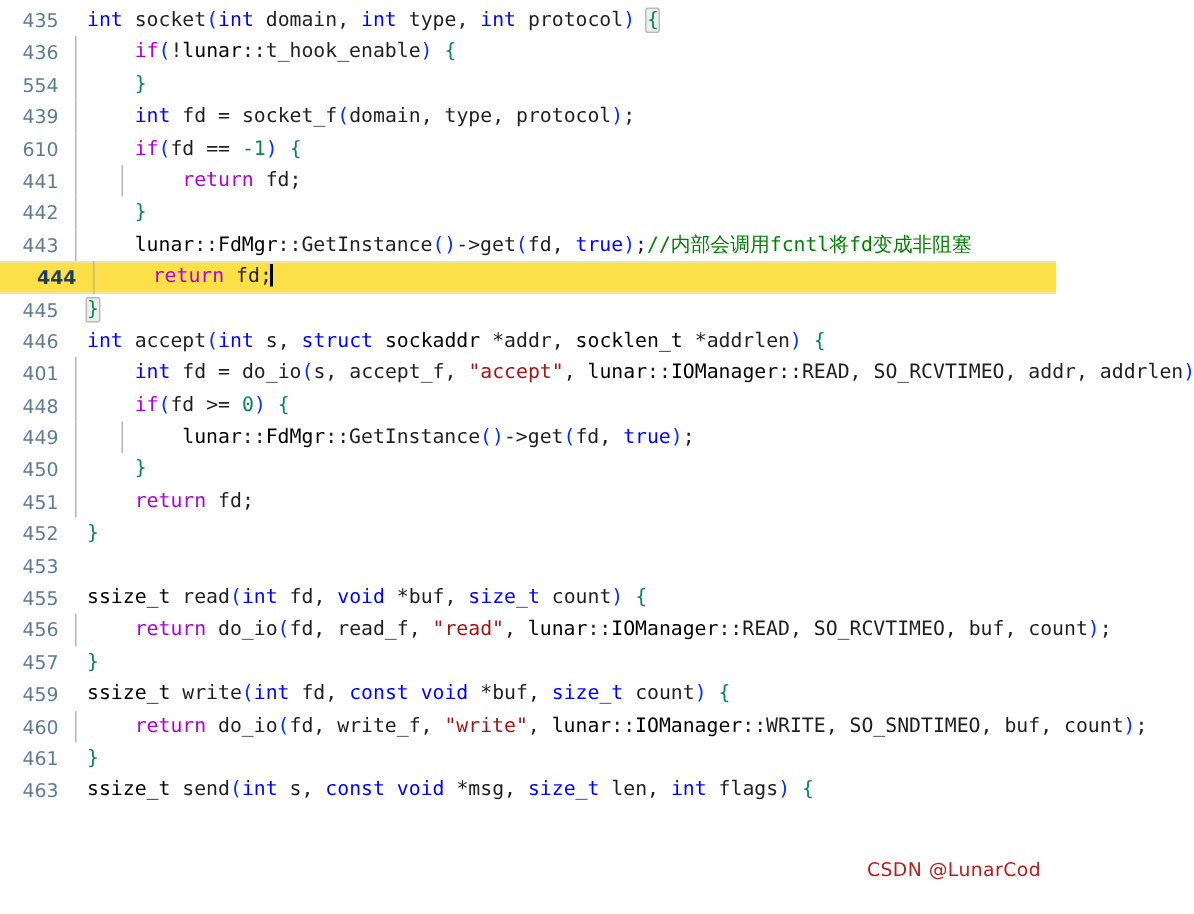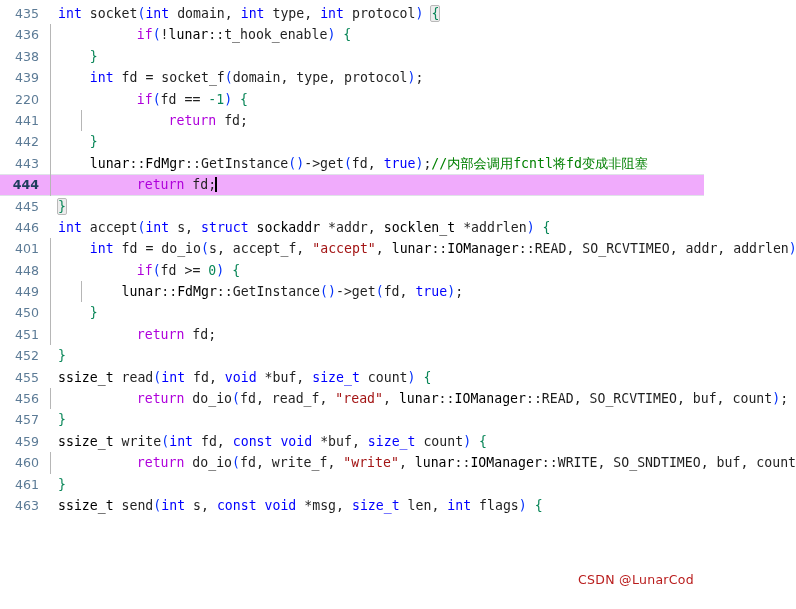--- a/index.html
+++ b/index.html
@@ -30,22 +30,23 @@
     position: relative;
     display: flex;
     align-items: stretch;
     height: 21.4px;
     line-height: 21.4px;
     white-space: pre;
     font-size: 13.2px;
   }
 
   .line.current {
-    background: #f0abfc;
+    background: #fde047;
     box-shadow: inset 0 1px 0 #dfe3e8, inset 0 -1px 0 #dfe3e8;
+    padding-left: 12px;
   }
 
   .gutter {
     flex: 0 0 48px;
     text-align: right;
     padding-right: 9px;
     box-sizing: border-box;
     color: #5c7b96;
     font-size: 12.6px;
     font-family: "DejaVu Sans", sans-serif;
@@ -70,21 +71,21 @@
     top: 0;
     bottom: 0;
     width: 1px;
     background: #b6b6b6;
   }
   .guide.g1 { left: 2px; }
   .guide.g2 { left: 33px; }
 
   
   .kw       { color: #0000ff; }            
-  .ctrl     { color: #af00db; margin-left: 47px; }            
+  .ctrl     { color: #af00db; }            
   .fn       { color: #1f1f1f; }            
   .id       { color: #1f1f1f; }
   .ns       { color: #000000; }            
   .str      { color: #a31515; }            
   .num      { color: #098658; }            
   .cmt      { color: #008000; }            
   .macro    { color: #1f1f1f; }            
   .punct    { color: #1f1f1f; }
   .brace    { color: #098658; }
   .paren    { color: #0431fa; }
@@ -127,31 +128,31 @@
       <div class="content"><span class="kw">int</span> <span class="fn">socket</span><span class="paren">(</span><span class="kw">int</span> <span class="id">domain</span><span class="punct">,</span> <span class="kw">int</span> <span class="id">type</span><span class="punct">,</span> <span class="kw">int</span> <span class="id">protocol</span><span class="paren">)</span> <span class="brace bracket-match">{</span></div>
     </div>
 
     <div class="line">
       <div class="gutter">436</div>
       <div class="content"><span class="guide g1"></span>    <span class="ctrl">if</span><span class="paren">(</span><span class="punct">!</span><span class="ns">lunar</span><span class="punct">::</span><span class="id">t_hook_enable</span><span class="paren">)</span> <span class="brace">{</span></div>
     </div>
 
 
     <div class="line">
-      <div class="gutter">438</div>
+      <div class="gutter">554</div>
       <div class="content"><span class="guide g1"></span>    <span class="brace">}</span></div>
     </div>
 
     <div class="line">
       <div class="gutter">439</div>
       <div class="content"><span class="guide g1"></span>    <span class="kw">int</span> <span class="id">fd</span> <span class="punct">=</span> <span class="fn">socket_f</span><span class="paren">(</span><span class="id">domain</span><span class="punct">,</span> <span class="id">type</span><span class="punct">,</span> <span class="id">protocol</span><span class="paren">)</span><span class="punct">;</span></div>
     </div>
 
     <div class="line">
-      <div class="gutter">220</div>
+      <div class="gutter">610</div>
       <div class="content"><span class="guide g1"></span>    <span class="ctrl">if</span><span class="paren">(</span><span class="id">fd</span> <span class="punct">==</span> <span class="num">-1</span><span class="paren">)</span> <span class="brace">{</span></div>
     </div>
 
     <div class="line">
       <div class="gutter">441</div>
       <div class="content"><span class="guide g1"></span><span class="guide g2"></span>        <span class="ctrl">return</span> <span class="id">fd</span><span class="punct">;</span></div>
     </div>
 
     <div class="line">
       <div class="gutter">442</div>
@@ -201,20 +202,24 @@
     <div class="line">
       <div class="gutter">451</div>
       <div class="content"><span class="guide g1"></span>    <span class="ctrl">return</span> <span class="id">fd</span><span class="punct">;</span></div>
     </div>
 
     <div class="line">
       <div class="gutter">452</div>
       <div class="content"><span class="brace">}</span></div>
     </div>
 
+    <div class="line">
+      <div class="gutter">453</div>
+      <div class="content"></div>
+    </div>
 
 
     <div class="line">
       <div class="gutter">455</div>
       <div class="content"><span class="ns">ssize_t</span> <span class="fn">read</span><span class="paren">(</span><span class="kw">int</span> <span class="id">fd</span><span class="punct">,</span> <span class="kw">void</span> <span class="punct">*</span><span class="id">buf</span><span class="punct">,</span> <span class="kw">size_t</span> <span class="id">count</span><span class="paren">)</span> <span class="brace">{</span></div>
     </div>
 
     <div class="line">
       <div class="gutter">456</div>
       <div class="content"><span class="guide g1"></span>    <span class="ctrl">return</span> <span class="fn">do_io</span><span class="paren">(</span><span class="id">fd</span><span class="punct">,</span> <span class="id">read_f</span><span class="punct">,</span> <span class="str">"read"</span><span class="punct">,</span> <span class="ns">lunar</span><span class="punct">::</span><span class="ns">IOManager</span><span class="punct">::</span><span class="macro">READ</span><span class="punct">,</span> <span class="macro">SO_RCVTIMEO</span><span class="punct">,</span> <span class="id">buf</span><span class="punct">,</span> <span class="id">count</span><span class="paren">)</span><span class="punct">;</span></div>

